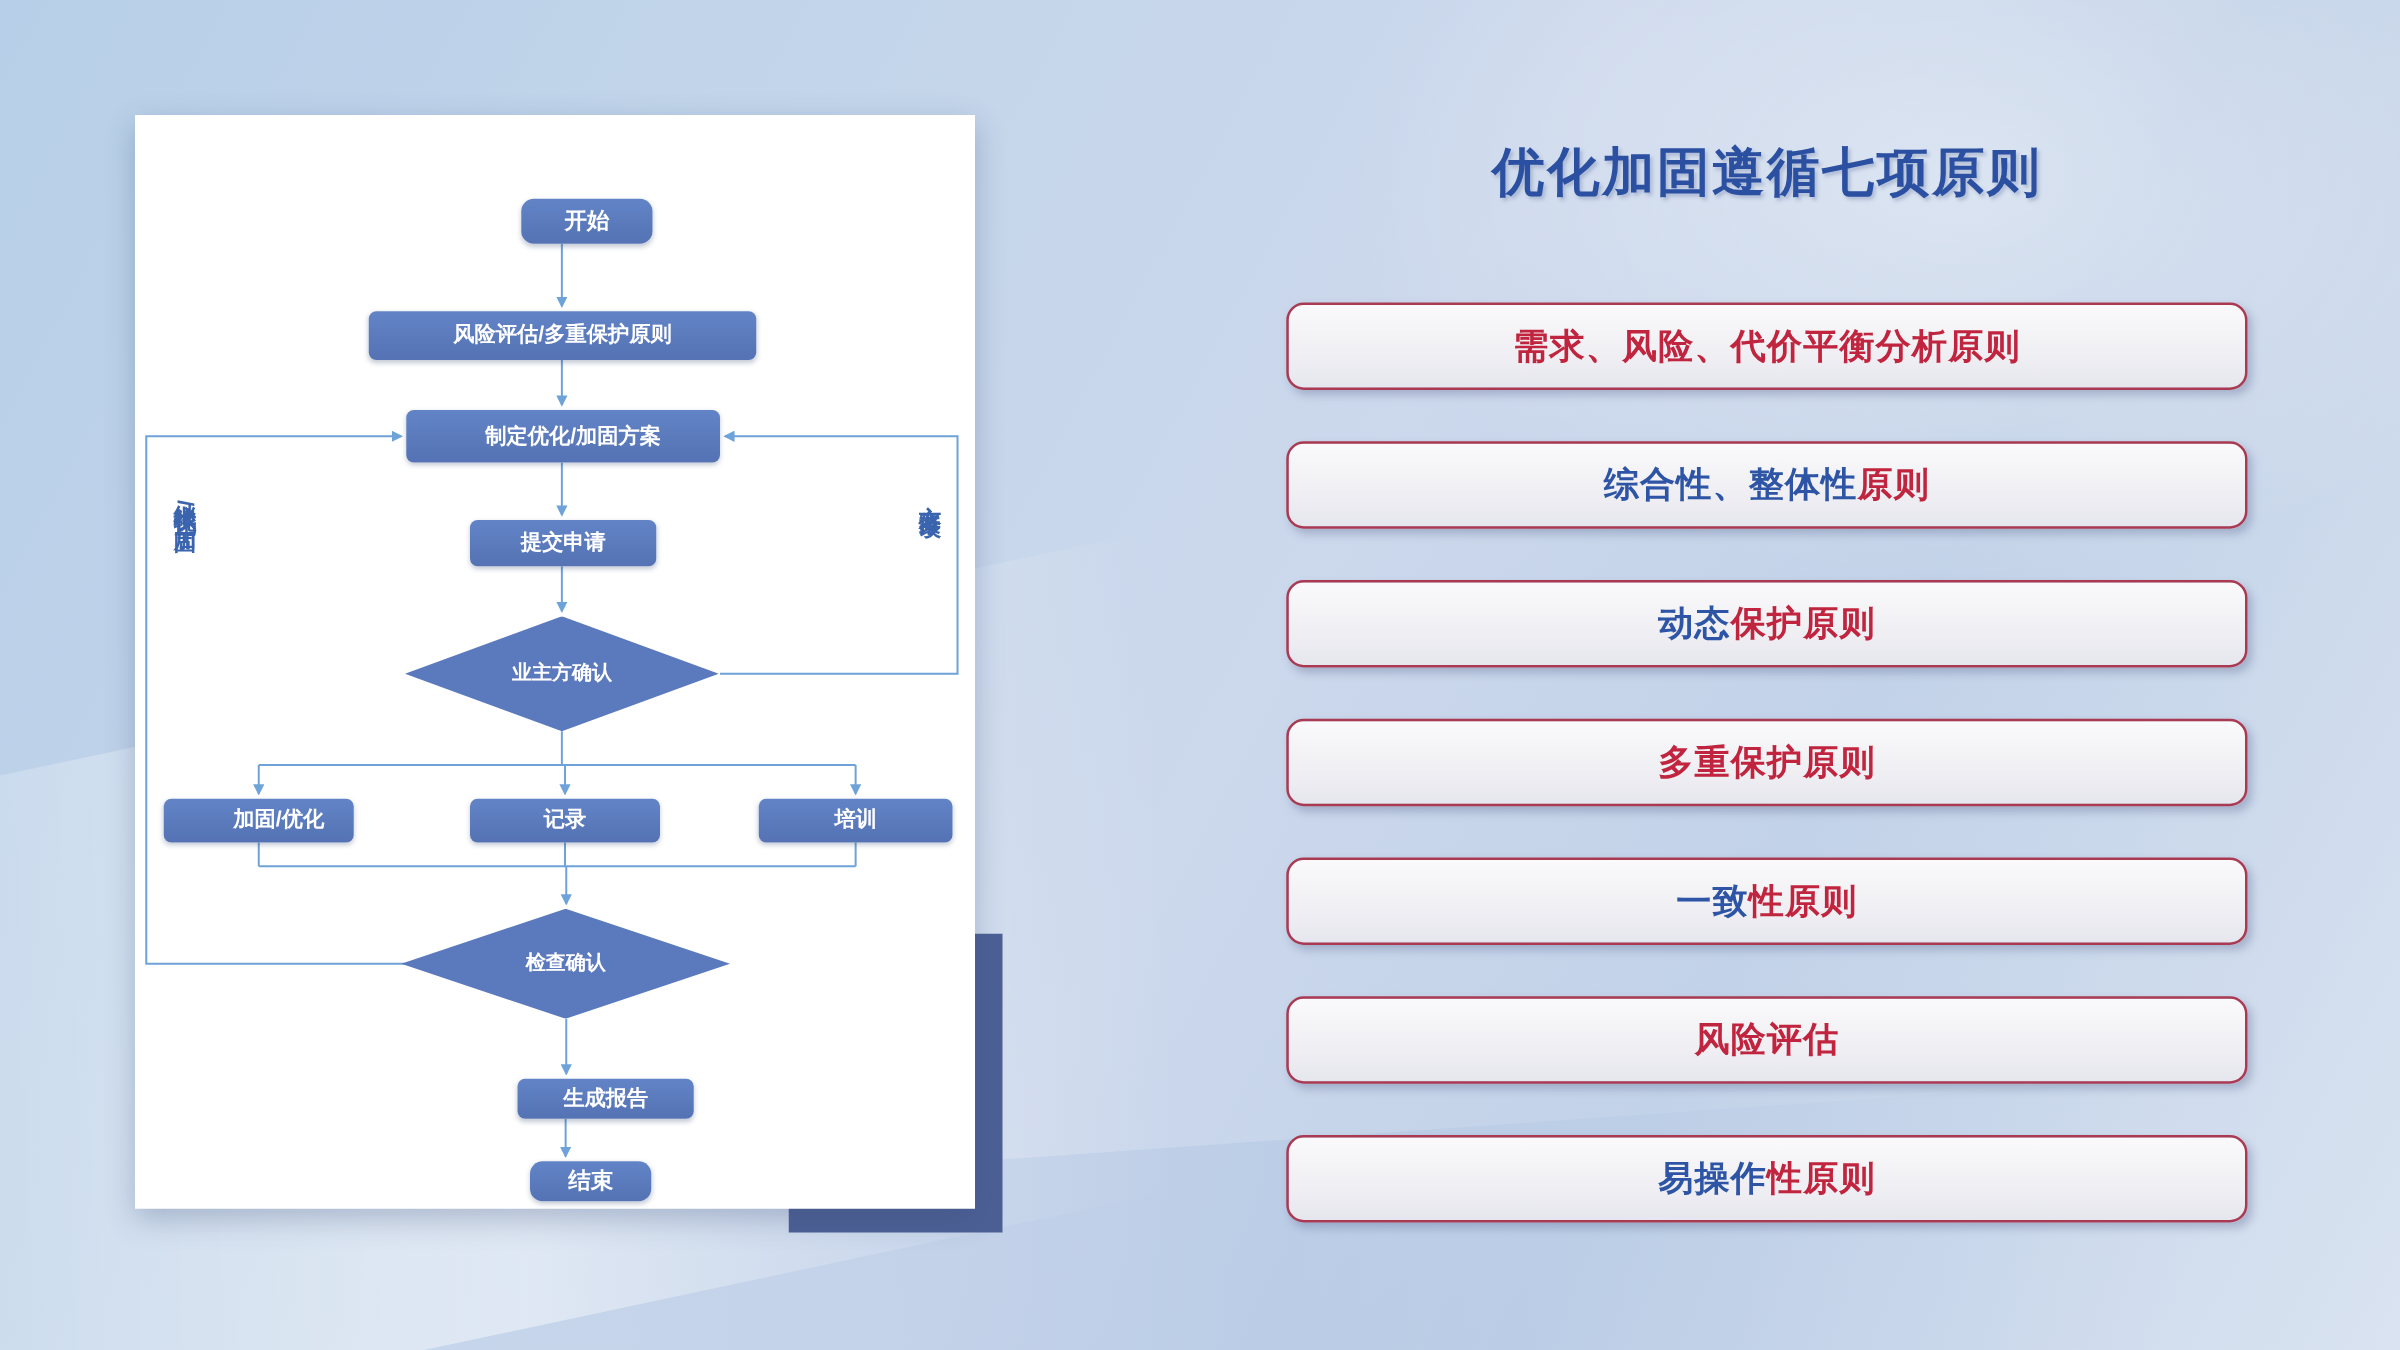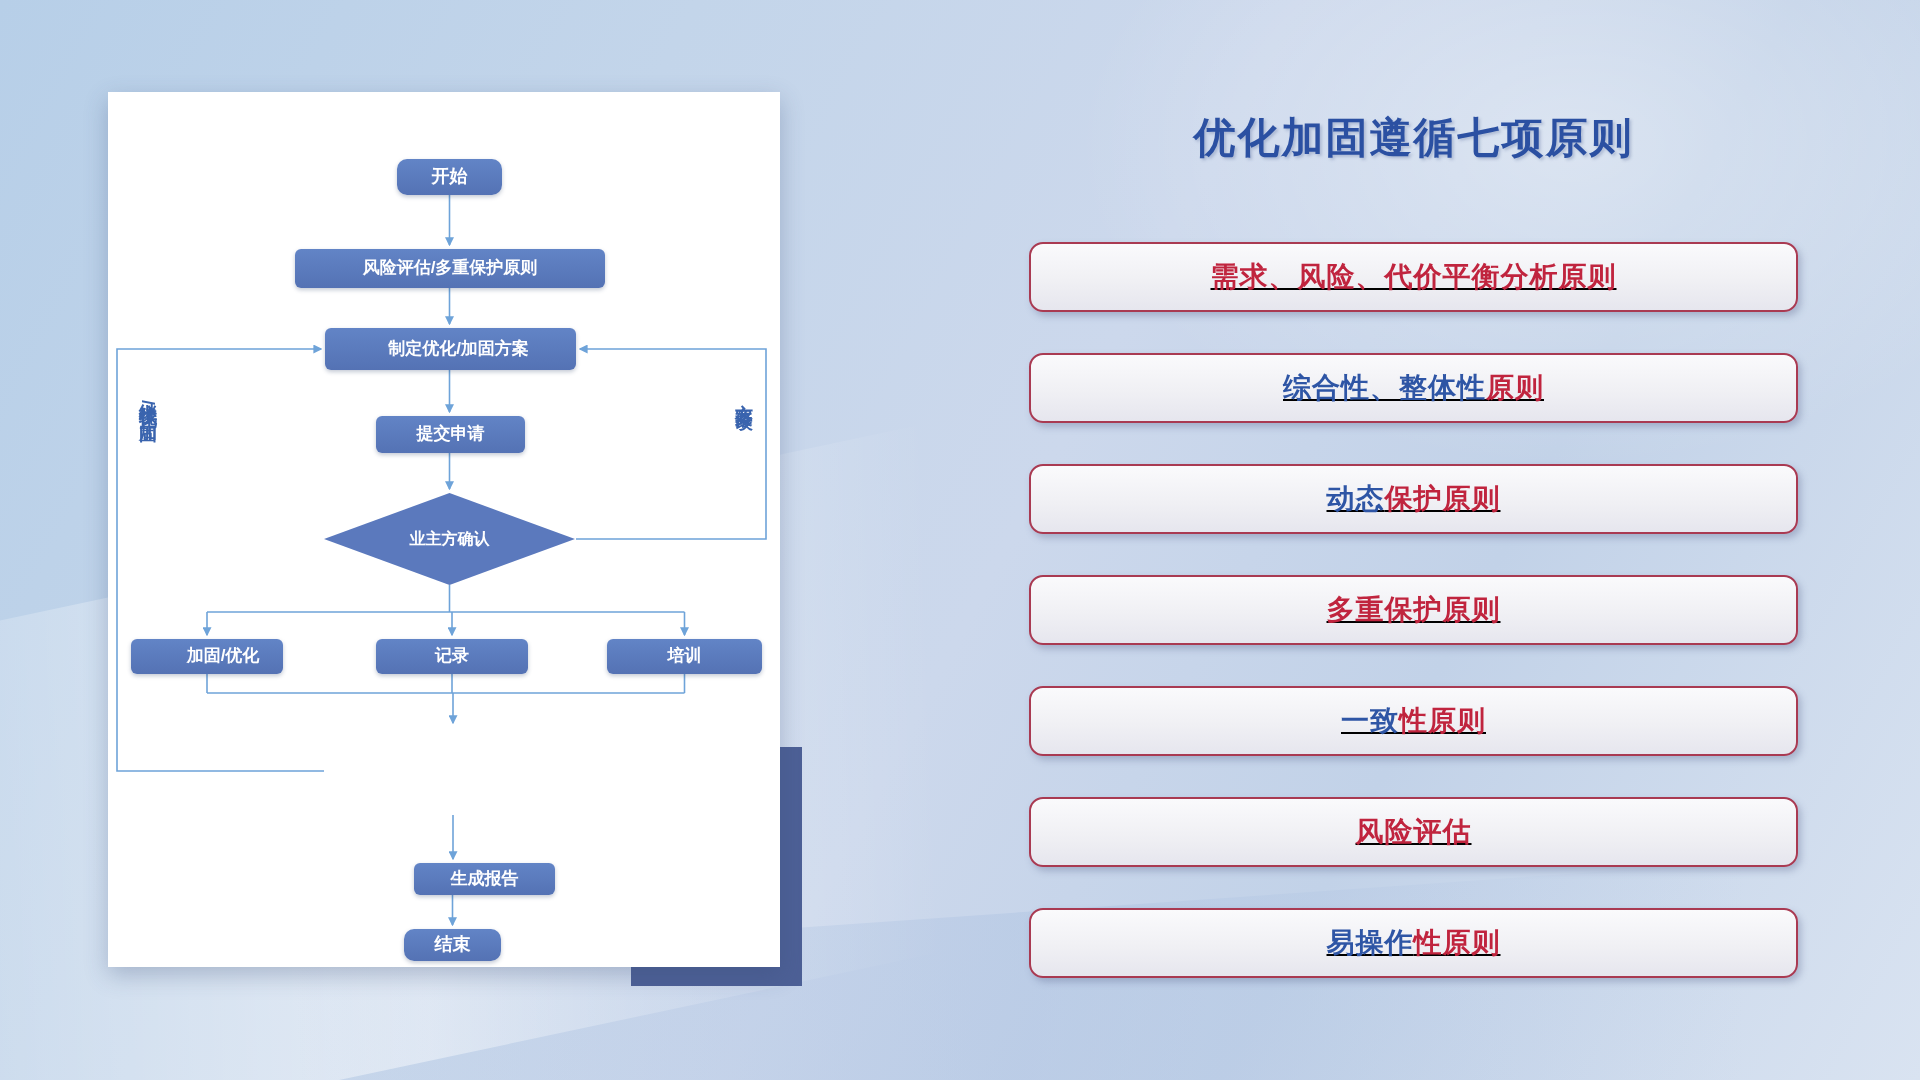--- a/index.html
+++ b/index.html
@@ -41,21 +41,21 @@
   .flow-card svg { position:absolute; left:0; top:0; z-index:1; }
 
   .node {
     position:absolute; z-index:2;
     display:flex; align-items:center; justify-content:center;
     background: linear-gradient(180deg,#6284c6 0%, #5472b4 100%);
     color:#ffffff; font-weight:bold; font-size:17px;
     border-radius:6px; box-shadow:0 2px 4px rgba(40,60,100,.28);
     text-align:center; line-height:1.1;
   }
-  .node.rounded { border-radius:10px; font-size:18px; }
+  .node.rounded { border-radius:10px; font-size:18px;margin-left:20px; }
   .node.diamond {
     background:#5b79bd;
     clip-path: polygon(50% 0, 100% 50%, 50% 100%, 0 50%);
     border-radius:0; box-shadow:none; font-size:16px;
   }
   .loop-label {
     position:absolute; z-index:2;
     writing-mode: vertical-rl; letter-spacing:3px;
     color:#3a64ae; font-weight:bold; font-size:18px;
   }
@@ -71,21 +71,21 @@
   .principles {
     position:absolute; left:1029px; top:242px; width:769px;
     display:flex; flex-direction:column; gap:41px; z-index:2;
   }
   .pill {
     height:70px; border-radius:14px;
     border:2px solid #a93a52;
     background: linear-gradient(180deg,#fafafc 0%, #f0f0f4 55%, #e6e6ee 100%);
     box-shadow: 3px 4px 7px rgba(90,100,140,.35);
     display:flex; align-items:center; justify-content:center;
-    font-size:28px; font-weight:bold; letter-spacing:1px;text-decoration:underline;
+    font-size:28px; font-weight:bold; letter-spacing:1px;
   }
 </style>
 </head>
 <body>
 
 <div class="slide">
   <div class="bg-streak-a"></div>
   <div class="bg-streak-b"></div>
   <div class="bg-streak-c"></div>
 
@@ -129,20 +129,21 @@
     <div class="node" style="left:268px; top:324px; width:149px; height:37px;">提交申请</div>
 
     <div class="node diamond" style="left:216px; top:401px; width:251px; height:92px;">业主方确认</div>
 
     <div class="node" style="left:23px; top:547px; width:152px; height:35px;padding-left:32px;">加固/优化</div>
 
     <div class="node" style="left:268px; top:547px; width:152px; height:35px;">记录</div>
 
     <div class="node" style="left:499px; top:547px; width:155px; height:35px;">培训</div>
 
+    <div class="node diamond" style="left:213px; top:635px; width:263px; height:88px;">检查确认</div>
 
     <div class="node" style="left:274px; top:771px; width:141px; height:32px;margin-left:32px;">生成报告</div>
 
     <div class="node rounded" style="left:296px; top:837px; width:97px; height:32px;">结束</div>
 
     <div class="loop-label" style="left:28px; top:296px;">继续优化/加固</div>
 
     <div class="loop-label" style="left:624px; top:298px;">方案修改</div>
   </div>
 

